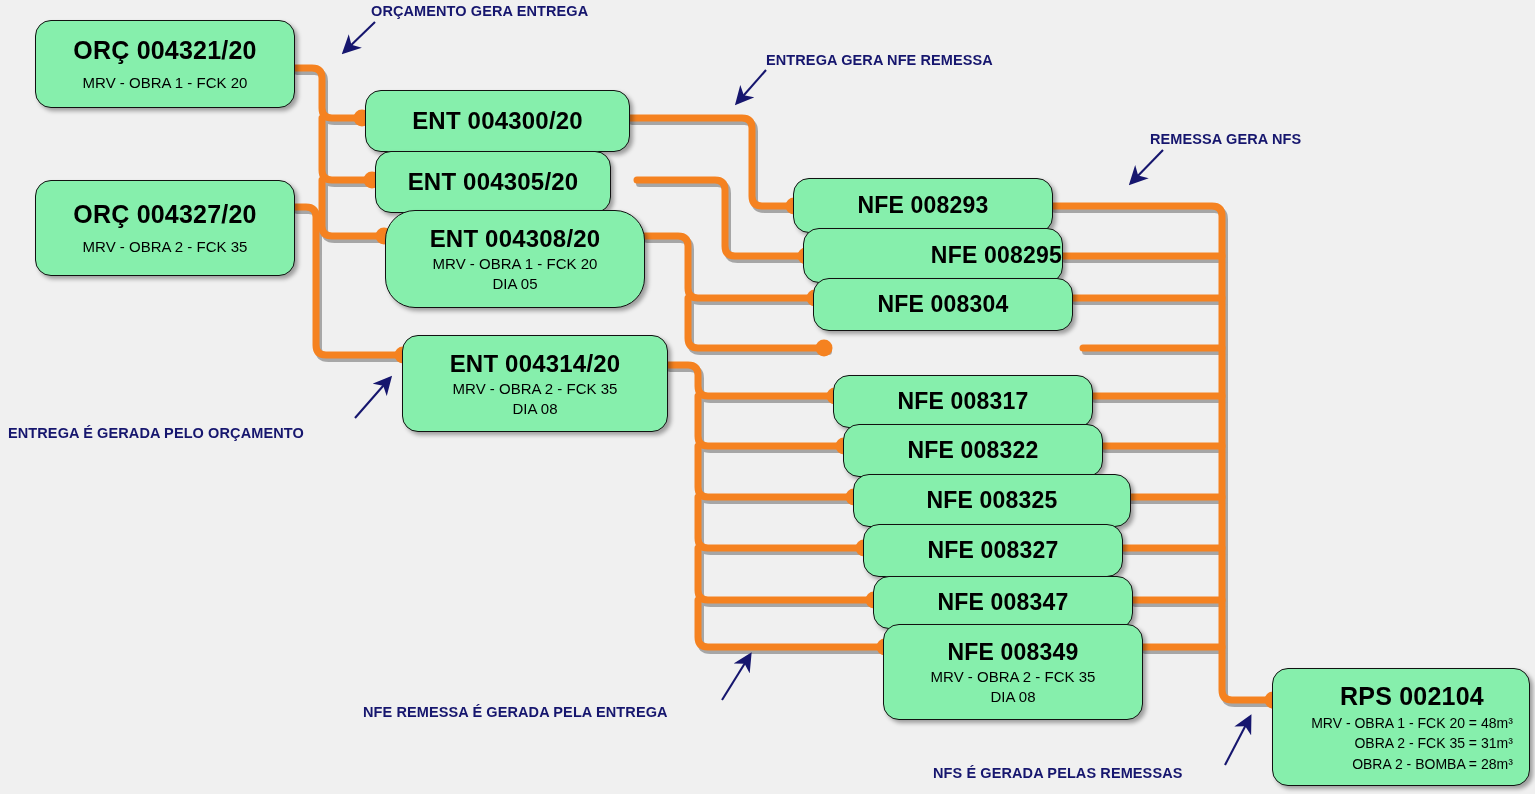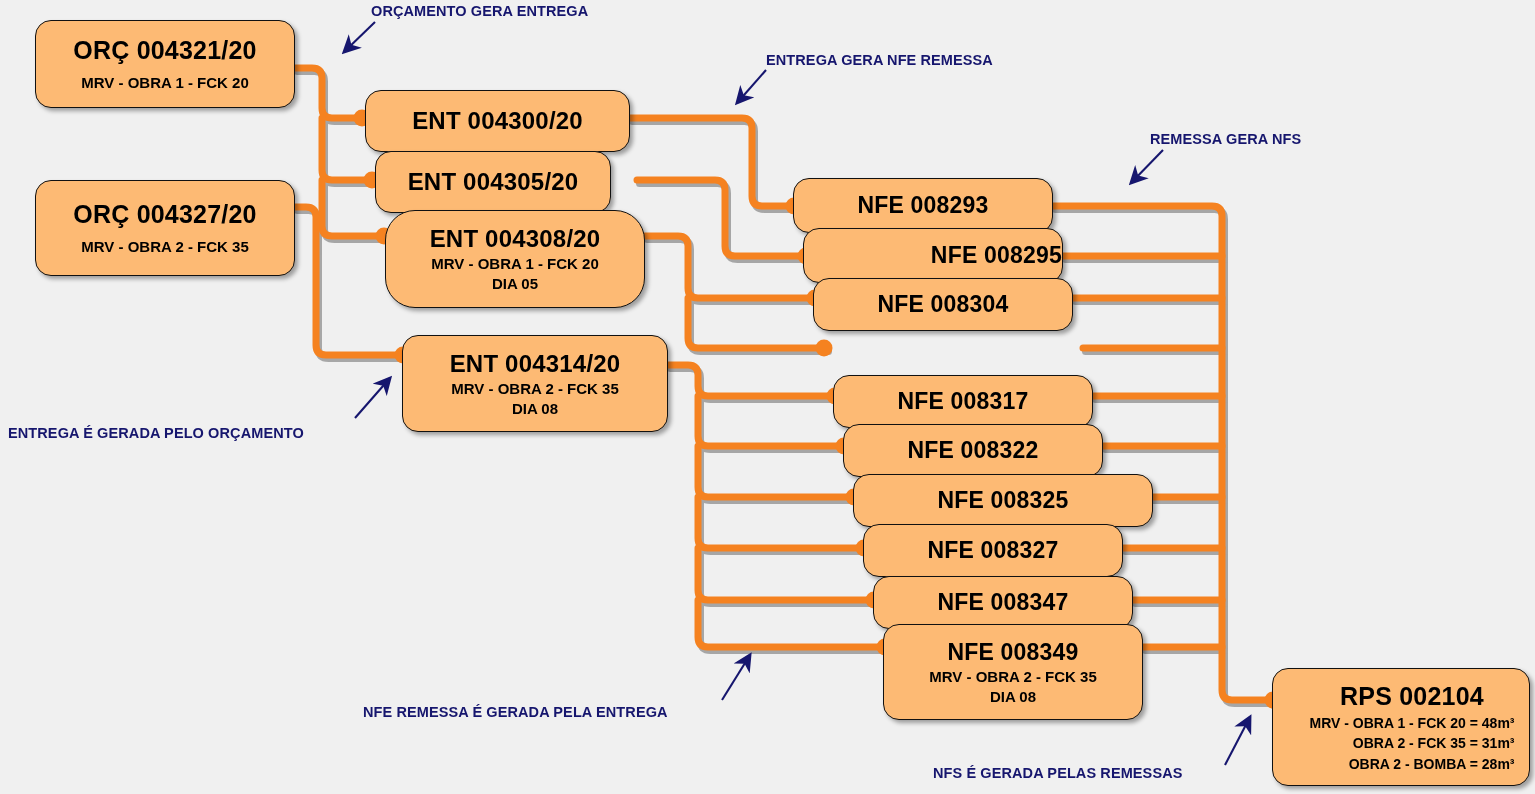--- a/index.html
+++ b/index.html
@@ -8,42 +8,41 @@
     background:#f0f0f0;
     font-family:"Liberation Sans", sans-serif;
     overflow:hidden;
     position:relative;
   }
   #stage{position:absolute;inset:0;width:1535px;height:794px;}
   svg#wires{position:absolute;left:0;top:0;width:1535px;height:794px;}
 
   .node{
     position:absolute;
-    background:#fdba74;
+    background:#86efac;
     border:1.6px solid #111;
     border-radius:16px;
     box-sizing:border-box;
     box-shadow:3px 3px 4px rgba(0,0,0,0.35);
     display:flex;
     flex-direction:column;
     align-items:center;
     justify-content:center;
     text-align:center;
   }
   .node .title{
     font-weight:bold;
     color:#000;
     letter-spacing:0.2px;
     white-space:nowrap;
   }
   .node .sub{
     color:#000;
     white-space:nowrap;
     line-height:1.18;
-    font-weight:bold;
   }
   .orc .title{font-size:25px;}
   .orc .sub{font-size:15px;margin-top:9px;}
   .ent .title{font-size:24px;}
   .ent .sub{font-size:15px;margin-top:2px;}
   .nfe .title{font-size:23px;}
   .nfe .sub{font-size:15px;margin-top:2px;}
   .rps .title{font-size:25px;}
   .rps .sub{font-size:14px;margin-top:4px;text-align:right;}
   .rps .sublines{display:flex;flex-direction:column;align-items:flex-end;}
@@ -196,21 +195,21 @@
   </div>
   <div class="node nfe" style="left:813px;top:278px;width:260px;height:53px;z-index:12;">
     <div class="title">NFE 008304</div>
   </div>
   <div class="node nfe" style="left:833px;top:375px;width:260px;height:53px;z-index:14;">
     <div class="title">NFE 008317</div>
   </div>
   <div class="node nfe" style="left:843px;top:424px;width:260px;height:53px;z-index:15;">
     <div class="title">NFE 008322</div>
   </div>
-  <div class="node nfe" style="left:853px;top:474px;width:300px;height:53px;z-index:16;">
+  <div class="node nfe" style="left:853px;top:474px;width:278px;height:53px;z-index:16;">
     <div class="title">NFE 008325</div>
   </div>
   <div class="node nfe" style="left:863px;top:524px;width:260px;height:53px;z-index:17;">
     <div class="title">NFE 008327</div>
   </div>
   <div class="node nfe" style="left:873px;top:576px;width:260px;height:53px;z-index:18;">
     <div class="title">NFE 008347</div>
   </div>
   <div class="node nfe" style="left:883px;top:624px;width:260px;height:96px;z-index:19;">
     <div class="title">NFE 008349</div>

